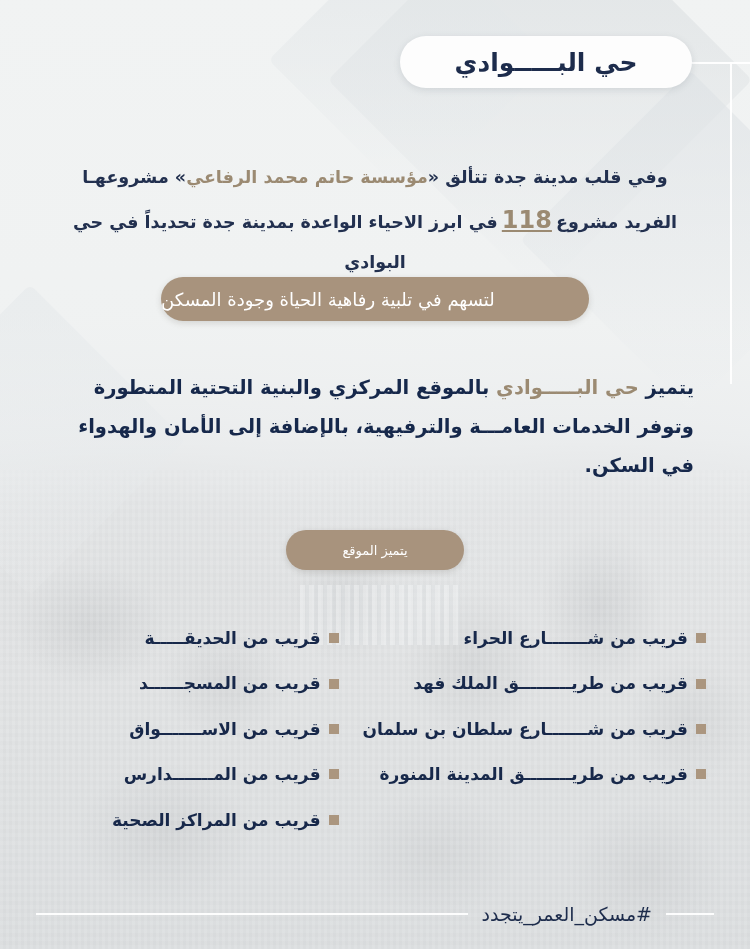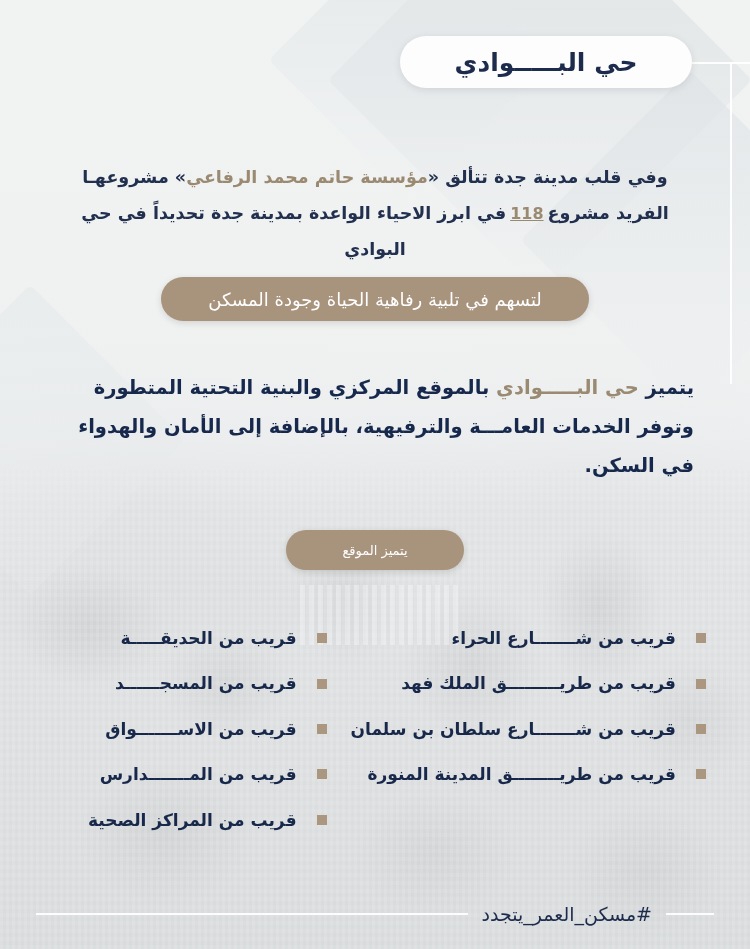--- a/index.html
+++ b/index.html
@@ -170,21 +170,21 @@
     color: #22304f;
     font-size: 17.5px;
     font-weight: 700;
     line-height: 2.05;
     letter-spacing: 0.1px;
     margin-top: 18px;
   }
   .gold { color: #9b8a72; }
   .gold-num {
     color: #9b8a72;
-    font-size: 16px;
+    font-size: 24px;
     font-weight: 700;
     padding: 0 4px;
     text-decoration: underline;
   }
 
   
   .tan-pill {
     position: absolute;
     background: #a8937d;
     border-radius: 22px;
@@ -196,20 +196,21 @@
   }
   #badge-welfare {
     top: 277px;
     left: 50%;
     transform: translateX(-50%);
     width: 428px;
     height: 44px;
     font-size: 18px;
     font-weight: 400;
     letter-spacing: 0.2px;
+    justify-content: flex-end;
   }
   #badge-location {
     top: 530px;
     left: 50%;
     transform: translateX(-50%);
     width: 178px;
     height: 40px;
     font-size: 13px;
     font-weight: 400;
   }
@@ -245,21 +246,21 @@
     gap: 25px;
     flex: 1;
   }
   .list-col.col-right { align-items: flex-start; }
   .list-col.col-left  { align-items: flex-start; }
 
   .loc-item {
     display: flex;
     flex-direction: row;
     align-items: center;
-    gap: 20px;
+    gap: 8px;
     white-space: nowrap;
   }
   .bullet {
     width: 10px;
     height: 10px;
     background: #ab967f;
     flex: 0 0 auto;
   }
   .loc-text {
     color: #17284a;

